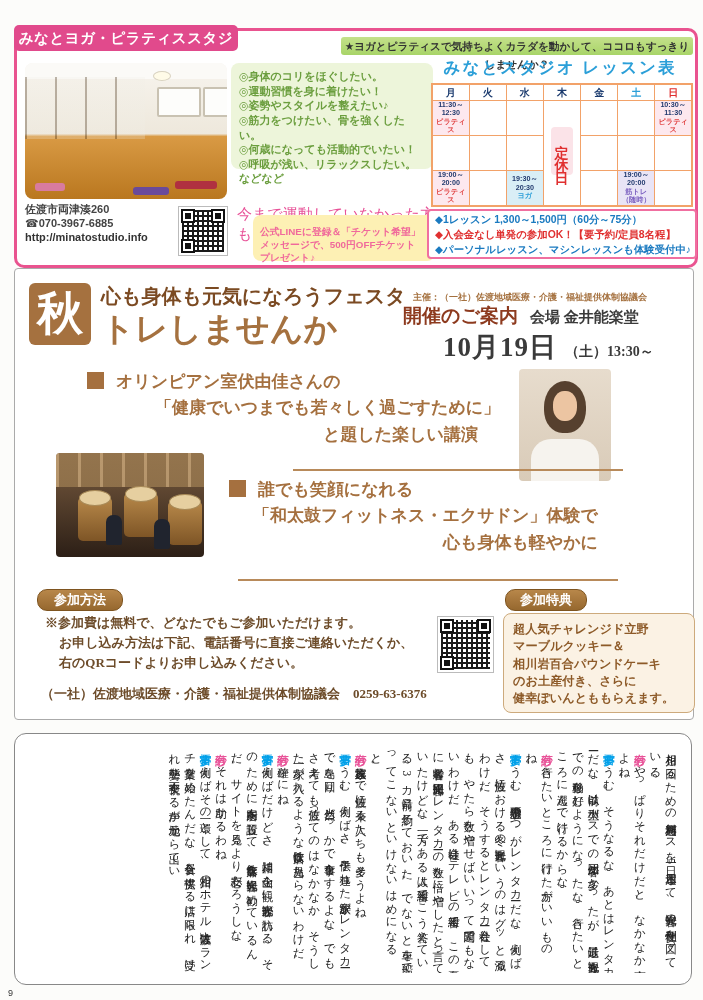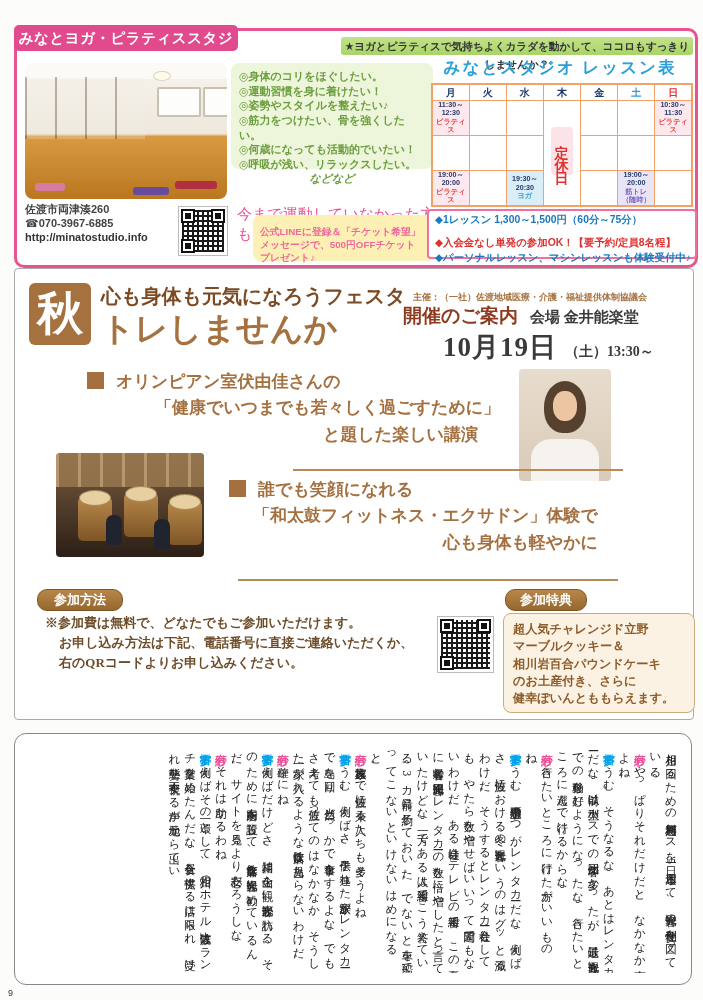--- a/index.html
+++ b/index.html
@@ -24,21 +24,21 @@
   .studio-photo .window{position:absolute;background:#fdfdfb;border:2px solid #c9c2b2;border-radius:2px;}
   .w1{left:132px;top:24px;width:40px;height:26px;}
   .w2{left:178px;top:24px;width:28px;height:26px;}
   .studio-photo .mat{position:absolute;height:8px;border-radius:3px;}
   .m1{left:150px;top:118px;width:42px;background:#b03040;}
   .m2{left:108px;top:124px;width:36px;background:#6a4a9a;}
   .m3{left:10px;top:120px;width:30px;background:#d87ba0;}
   .wish-box{position:absolute;left:214px;top:32px;width:202px;height:106px;
       background:#edf5da;border-radius:8px;padding:6px 8px;box-sizing:border-box;}
   .wish-item{font-size:11px;font-weight:bold;color:#6b9e3e;line-height:1.33;}
-  .wish-suffix{font-size:11px;font-weight:bold;color:#6b9e3e;text-align:center;font-style:italic;}
+  .wish-suffix{font-size:11px;font-weight:bold;color:#6b9e3e;text-align:left;}
   .welcome{position:absolute;left:220px;top:142px;width:210px;}
   .welcome div{font-size:15px;font-weight:normal;color:#e85298;line-height:1.3;margin-top:31px;}
   .addr{position:absolute;left:8px;top:172px;width:160px;}
   .addr div{font-size:11px;font-weight:bold;color:#444;line-height:1.25;}
   .addr .url{color:#333;}
   .qr{position:relative;background:#fff;outline:1px solid #bbb;}
   .qr .pat{position:absolute;inset:3px;
       background-image:repeating-linear-gradient(0deg,#1a1a1a 0 2px,transparent 2px 5px),
                        repeating-linear-gradient(90deg,#1a1a1a 0 2px,transparent 2px 5px);}
   .qr .f{position:absolute;width:10px;height:10px;border:2px solid #111;background:#fff;}
@@ -62,21 +62,21 @@
   .cell .lbl{display:block;font-size:7.2px;line-height:1.2;font-weight:bold;}
   td.pinkc{background:#fde8ee;} td.pinkc .lbl{color:#e04040;}
   td.bluec{background:#d9eef6;} td.bluec .lbl{color:#2b9fd8;}
   td.purpc{background:#e9e4f6;} td.purpc .lbl{color:#7b5fc0;}
   td.closed{background:#fff;}
   .closed span{display:inline-block;writing-mode:vertical-rl;font-size:14px;font-weight:bold;color:#e03030;
       letter-spacing:14px;background:#fbe3e8;border-radius:4px;padding:6px 2px 0 2px;}
   .price-box{position:absolute;left:410px;top:178px;width:270px;height:50px;
       border:2px solid #f06fa0;border-radius:4px;background:#fff;padding:2px 6px;box-sizing:border-box;}
   .price-box div{font-size:10.4px;font-weight:bold;line-height:1.42;color:#1a7ac0;white-space:nowrap;}
-  .price-box div.red{color:#e03030;margin-top:8px;}
+  .price-box div.red{color:#e03030;}
 
   
   .event{position:absolute;left:14px;top:268px;width:678px;height:450px;
       border:1px solid #aaa;border-radius:4px;background:#fff;
       font-family:"Liberation Serif","DejaVu Serif",serif;}
   .aki-badge{position:absolute;left:14px;top:14px;width:62px;height:62px;background:#a5713f;
       border-radius:6px;color:#fff;font-size:46px;font-weight:bold;text-align:center;line-height:62px;}
   .ev-sub{position:absolute;left:86px;top:14px;font-size:20px;font-weight:bold;color:#7b4a22;}
   .ev-title{position:absolute;left:86px;top:38px;font-size:33px;font-weight:bold;color:#a5713f;}
   .ev-org{position:absolute;left:398px;top:22px;font-size:9px;font-weight:bold;color:#a5713f;}
@@ -305,20 +305,21 @@
     </div>
 
     <div class="divider dv2"></div>
 
     <div class="badge howto-badge">参加方法</div>
     <div class="howto-lines">
       <div>※参加費は無料で、どなたでもご参加いただけます。</div>
       <div class="indent">お申し込み方法は下記、電話番号に直接ご連絡いただくか、</div>
       <div class="indent">右のQRコードよりお申し込みください。</div>
     </div>
+    <div class="ev-contact">（一社）佐渡地域医療・介護・福祉提供体制協議会　0259-63-6376</div>
 
     <div class="qr qr2">
       <div class="pat"></div>
       <div class="f fa"></div>
       <div class="f fb"></div>
       <div class="f fc"></div>
     </div>
 
     <div class="badge benefit-badge">参加特典</div>
     <div class="benefit-box">

